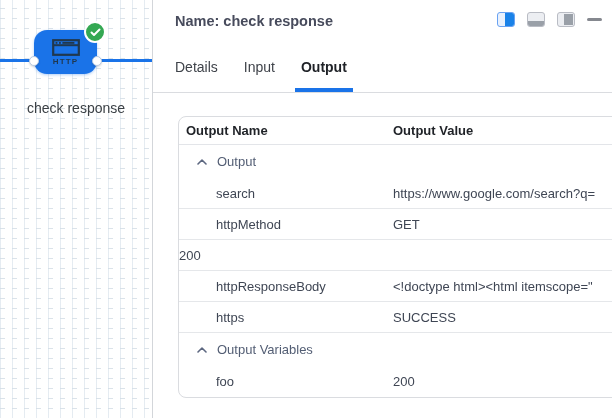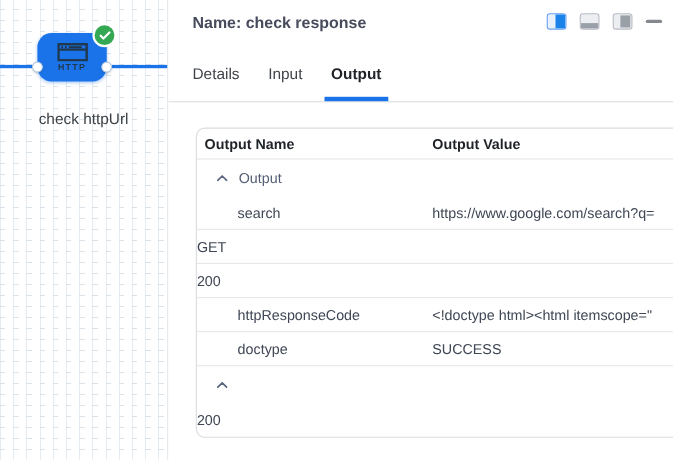--- a/index.html
+++ b/index.html
@@ -115,21 +115,21 @@
 
       <div class="badge">
         <svg width="11" height="9" viewBox="0 0 11 9">
           <polyline points="1.5,4.5 4,7 9.5,1.5" fill="none" stroke="#fff" stroke-width="2" stroke-linecap="round" stroke-linejoin="round"></polyline>
         </svg>
       </div>
       <div class="port in"></div>
       <div class="port out"></div>
     </div>
 
-    <div class="node-label">check httpUrl</div>
+    <div class="node-label">check response</div>
   </div>
 
   <div class="vdivider"></div>
 
   <div class="panel">
 
     <div class="panel-header">
       <div class="panel-title">Name: check response</div>
       <div class="panel-controls">
         <div class="ctl ctl-split">
@@ -167,43 +167,46 @@
             <span>Output</span>
           </div>
           <div class="col-value"></div>
         </div>
 
         <div class="trow data-row bordered">
           <div class="col-name">search</div>
           <div class="col-value">https://www.google.com/search?q=</div>
         </div>
         <div class="trow data-row bordered">
+          <div class="col-name">httpMethod</div>
           <div class="col-value">GET</div>
         </div>
         <div class="trow data-row bordered">
           <div class="col-value">200</div>
         </div>
         <div class="trow data-row bordered">
-          <div class="col-name">httpResponseCode</div>
+          <div class="col-name">httpResponseBody</div>
           <div class="col-value">&lt;!doctype html&gt;&lt;html itemscope="</div>
         </div>
         <div class="trow data-row bordered">
-          <div class="col-name">doctype</div>
+          <div class="col-name">https</div>
           <div class="col-value">SUCCESS</div>
         </div>
 
         <div class="trow group-row">
           <div class="col-name">
             <svg class="chev" width="10" height="6" viewBox="0 0 10 6">
               <polyline points="1,5 5,1 9,5" fill="none" stroke="#5c6780" stroke-width="1.6" stroke-linecap="round" stroke-linejoin="round"></polyline>
             </svg>
+            <span>Output Variables</span>
           </div>
           <div class="col-value"></div>
         </div>
 
         <div class="trow data-row">
+          <div class="col-name">foo</div>
           <div class="col-value">200</div>
         </div>
 
       </div>
     </div>
   </div>
 </div>
 
 </body></html>

